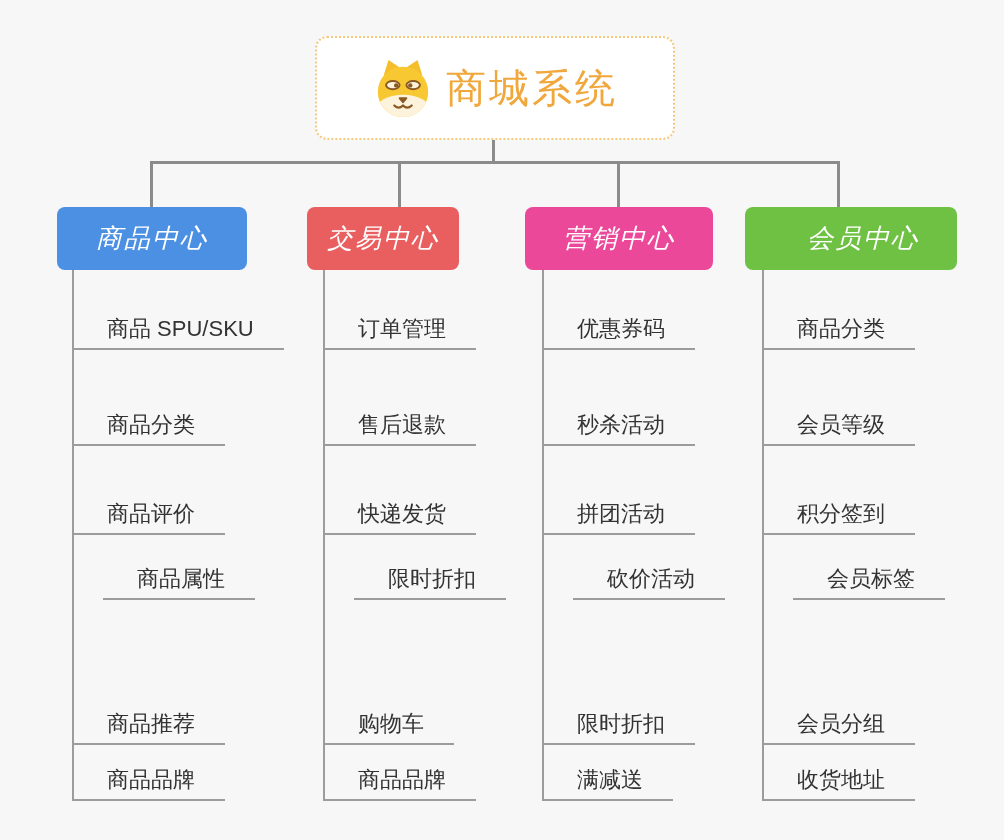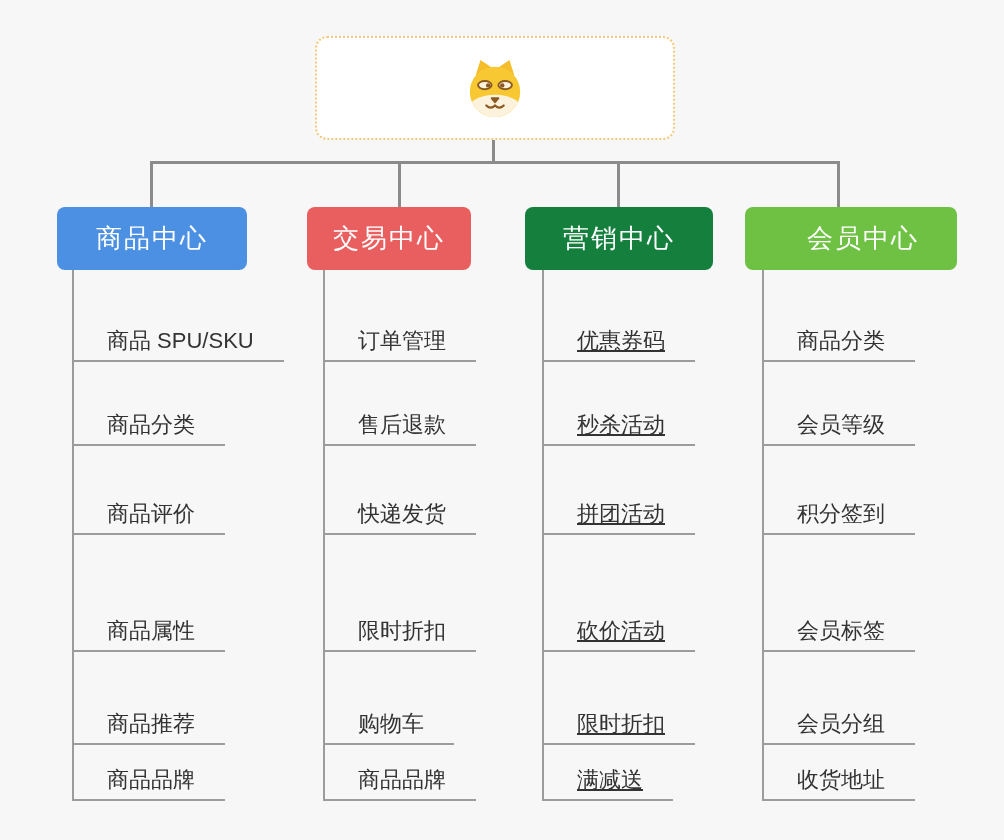--- a/index.html
+++ b/index.html
@@ -46,23 +46,24 @@
   
   .branch{
     position:absolute; top:207px; height:63px;
     border-radius:8px;
     color:#ffffff;
     font-size:26px;
     letter-spacing:2px;
     display:flex; align-items:center; justify-content:center;
     cursor:pointer;
     white-space:nowrap;
+    font-style:italic;
   }
   .c0 .branch{left:57px;  width:190px;}
-  .c1 .branch{left:307px; width:164px;}
+  .c1 .branch{left:307px; width:152px;}
   .c2 .branch{left:525px; width:188px;}
   .c3 .branch{left:745px; width:188px;padding-left:24px;}
 
   
   .trunk{position:absolute; top:270px; width:2px; height:531px; background:#9c9c9c;}
   .c0 .trunk{left:72px;}
   .c1 .trunk{left:323px;}
   .c2 .trunk{left:542px;}
   .c3 .trunk{left:762px;}
 
@@ -72,26 +73,26 @@
     padding:0 30px 6px 34px;
     border-bottom:2px solid #9c9c9c;
     font-size:22px;
     line-height:26px;
     color:#333333;
     white-space:nowrap;
     cursor:pointer;
   }
   .c0 .leaf{left:73px;}
   .c1 .leaf{left:324px;}
-  .c2 .leaf{left:543px;text-decoration:underline;}
+  .c2 .leaf{left:543px;}
   .c3 .leaf{left:763px;}
-  .row-0{top:328px;}
+  .row-0{top:316px;}
   .row-1{top:412px;text-align:right;}
   .row-2{top:501px;}
-  .row-3{top:618px;}
+  .row-3{top:566px;margin-left:30px;}
   .row-4{top:711px;}
   .row-5{top:767px;}
 </style>
 </head>
 <body>
 
 <div class="canvas">
 
   <div class="root">
     <span style="display:flex;">
@@ -106,20 +107,21 @@
         <circle cx="32" cy="36" r="26" fill="#f8c832"></circle>
         <ellipse cx="32" cy="56" rx="29" ry="17" fill="#fdf3dd" clip-path="url(#headClip)"></ellipse>
         <ellipse cx="21.5" cy="29" rx="7" ry="4.2" fill="#fdf3dd" stroke="#8a5a22" stroke-width="2"></ellipse>
         <circle cx="25" cy="29.3" r="2.3" fill="#8a5a22"></circle>
         <ellipse cx="42.5" cy="29" rx="7" ry="4.2" fill="#fdf3dd" stroke="#8a5a22" stroke-width="2"></ellipse>
         <circle cx="39.5" cy="29.3" r="2.3" fill="#8a5a22"></circle>
         <path d="M28.5 41.5 h7 a1 1 0 0 1 .8 1.6 l-3.5 4 a1 1 0 0 1-1.6 0 l-3.5-4 a1 1 0 0 1 .8-1.6 Z" fill="#8a5a22"></path>
         <path d="M23 50 q4.5 4.5 9 0 q4.5 4.5 9 0" stroke="#8a5a22" stroke-width="2.2" fill="none" stroke-linecap="round"></path>
       </svg>
     </span>
+    <span class="root-title">商城系统</span>
   </div>
 
   <div class="cline stem"></div>
   <div class="cline bus"></div>
   <div class="cline drop drop-0"></div>
   <div class="cline drop drop-1"></div>
   <div class="cline drop drop-2"></div>
   <div class="cline drop drop-3"></div>
 
   <div class="col c0">
@@ -138,21 +140,21 @@
     <div class="trunk"></div>
     <div class="leaf row-0">订单管理</div>
     <div class="leaf row-1">售后退款</div>
     <div class="leaf row-2">快递发货</div>
     <div class="leaf row-3">限时折扣</div>
     <div class="leaf row-4">购物车</div>
     <div class="leaf row-5">商品品牌</div>
   </div>
 
   <div class="col c2">
-    <div class="branch" style="background-color: #15803d;">营销中心</div>
+    <div class="branch" style="background-color: #ec4899;">营销中心</div>
     <div class="trunk"></div>
     <div class="leaf row-0">优惠券码</div>
     <div class="leaf row-1">秒杀活动</div>
     <div class="leaf row-2">拼团活动</div>
     <div class="leaf row-3">砍价活动</div>
     <div class="leaf row-4">限时折扣</div>
     <div class="leaf row-5">满减送</div>
   </div>
 
   <div class="col c3">

